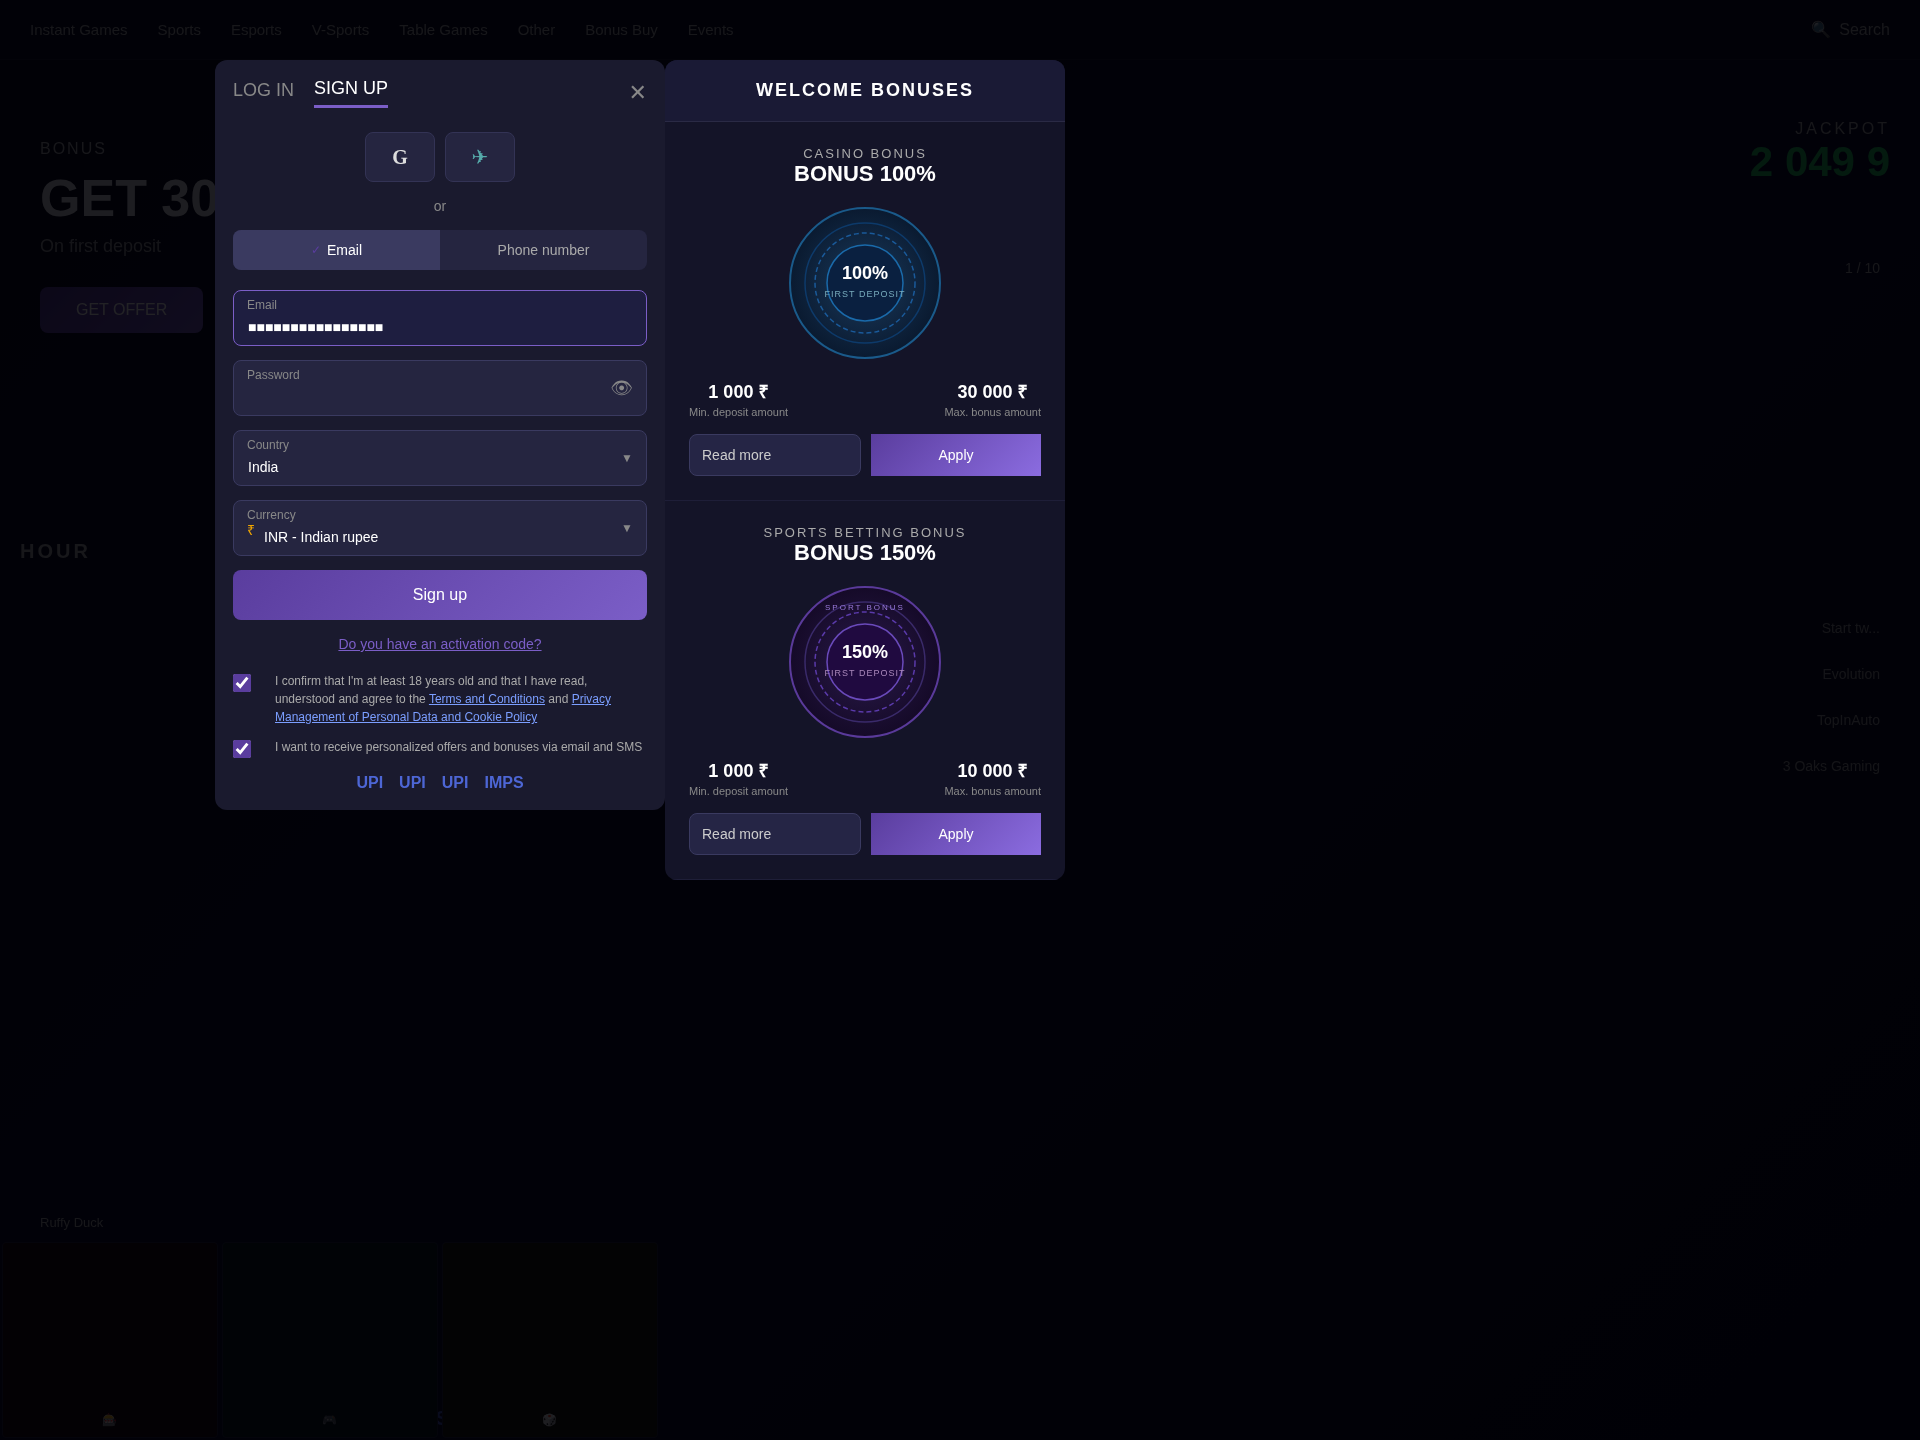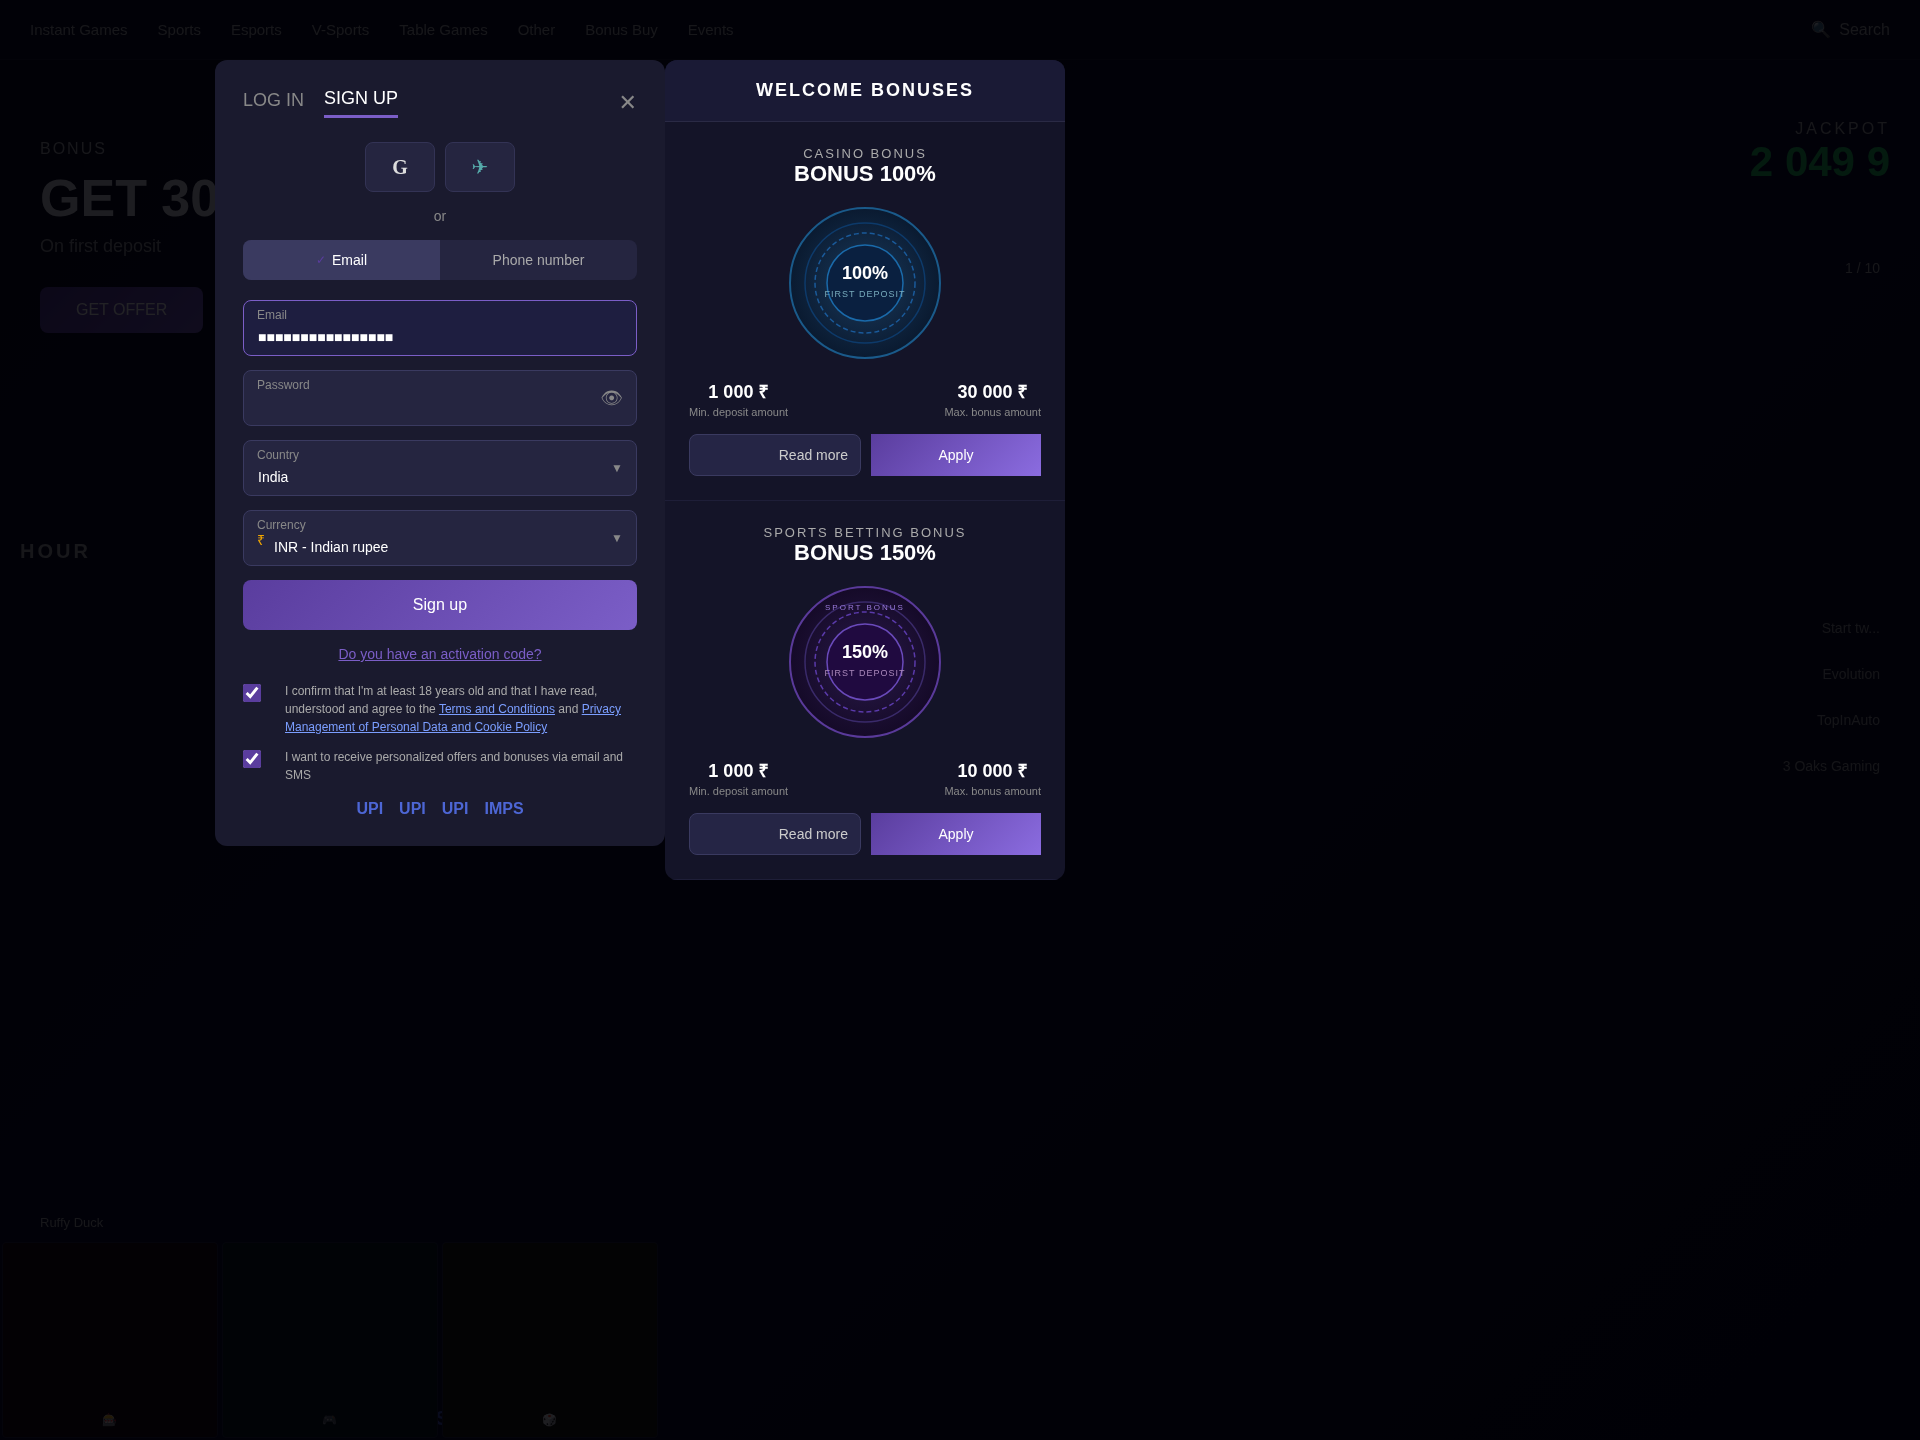--- a/index.html
+++ b/index.html
@@ -155,21 +155,21 @@
 
     
     .signup-modal {
       position: absolute;
       top: 60px;
       left: 215px;
       width: 450px;
       background: #1a1a2e;
       border-radius: 12px;
       z-index: 30;
-      padding: 28px;
+      padding: 18px;
     }
 
     .modal-tabs {
       display: flex;
       gap: 20px;
       margin-bottom: 24px;
       align-items: center;
       justify-content: space-between;
     }
     .modal-tab {
@@ -435,21 +435,21 @@
     }
     .btn-read-more {
       flex: 1;
       background: #252545;
       border: 1px solid #3a3a60;
       color: #ccc;
       padding: 12px;
       border-radius: 8px;
       font-size: 14px;
       cursor: pointer;
-      text-align: right;
+      text-align: left;
     }
     .btn-apply {
       flex: 1;
       background: linear-gradient(135deg, #5a3d9e, #8b6ce0);
       border: none;
       color: #fff;
       padding: 12px;
       border-radius: 0;
       font-size: 14px;
       cursor: pointer;

